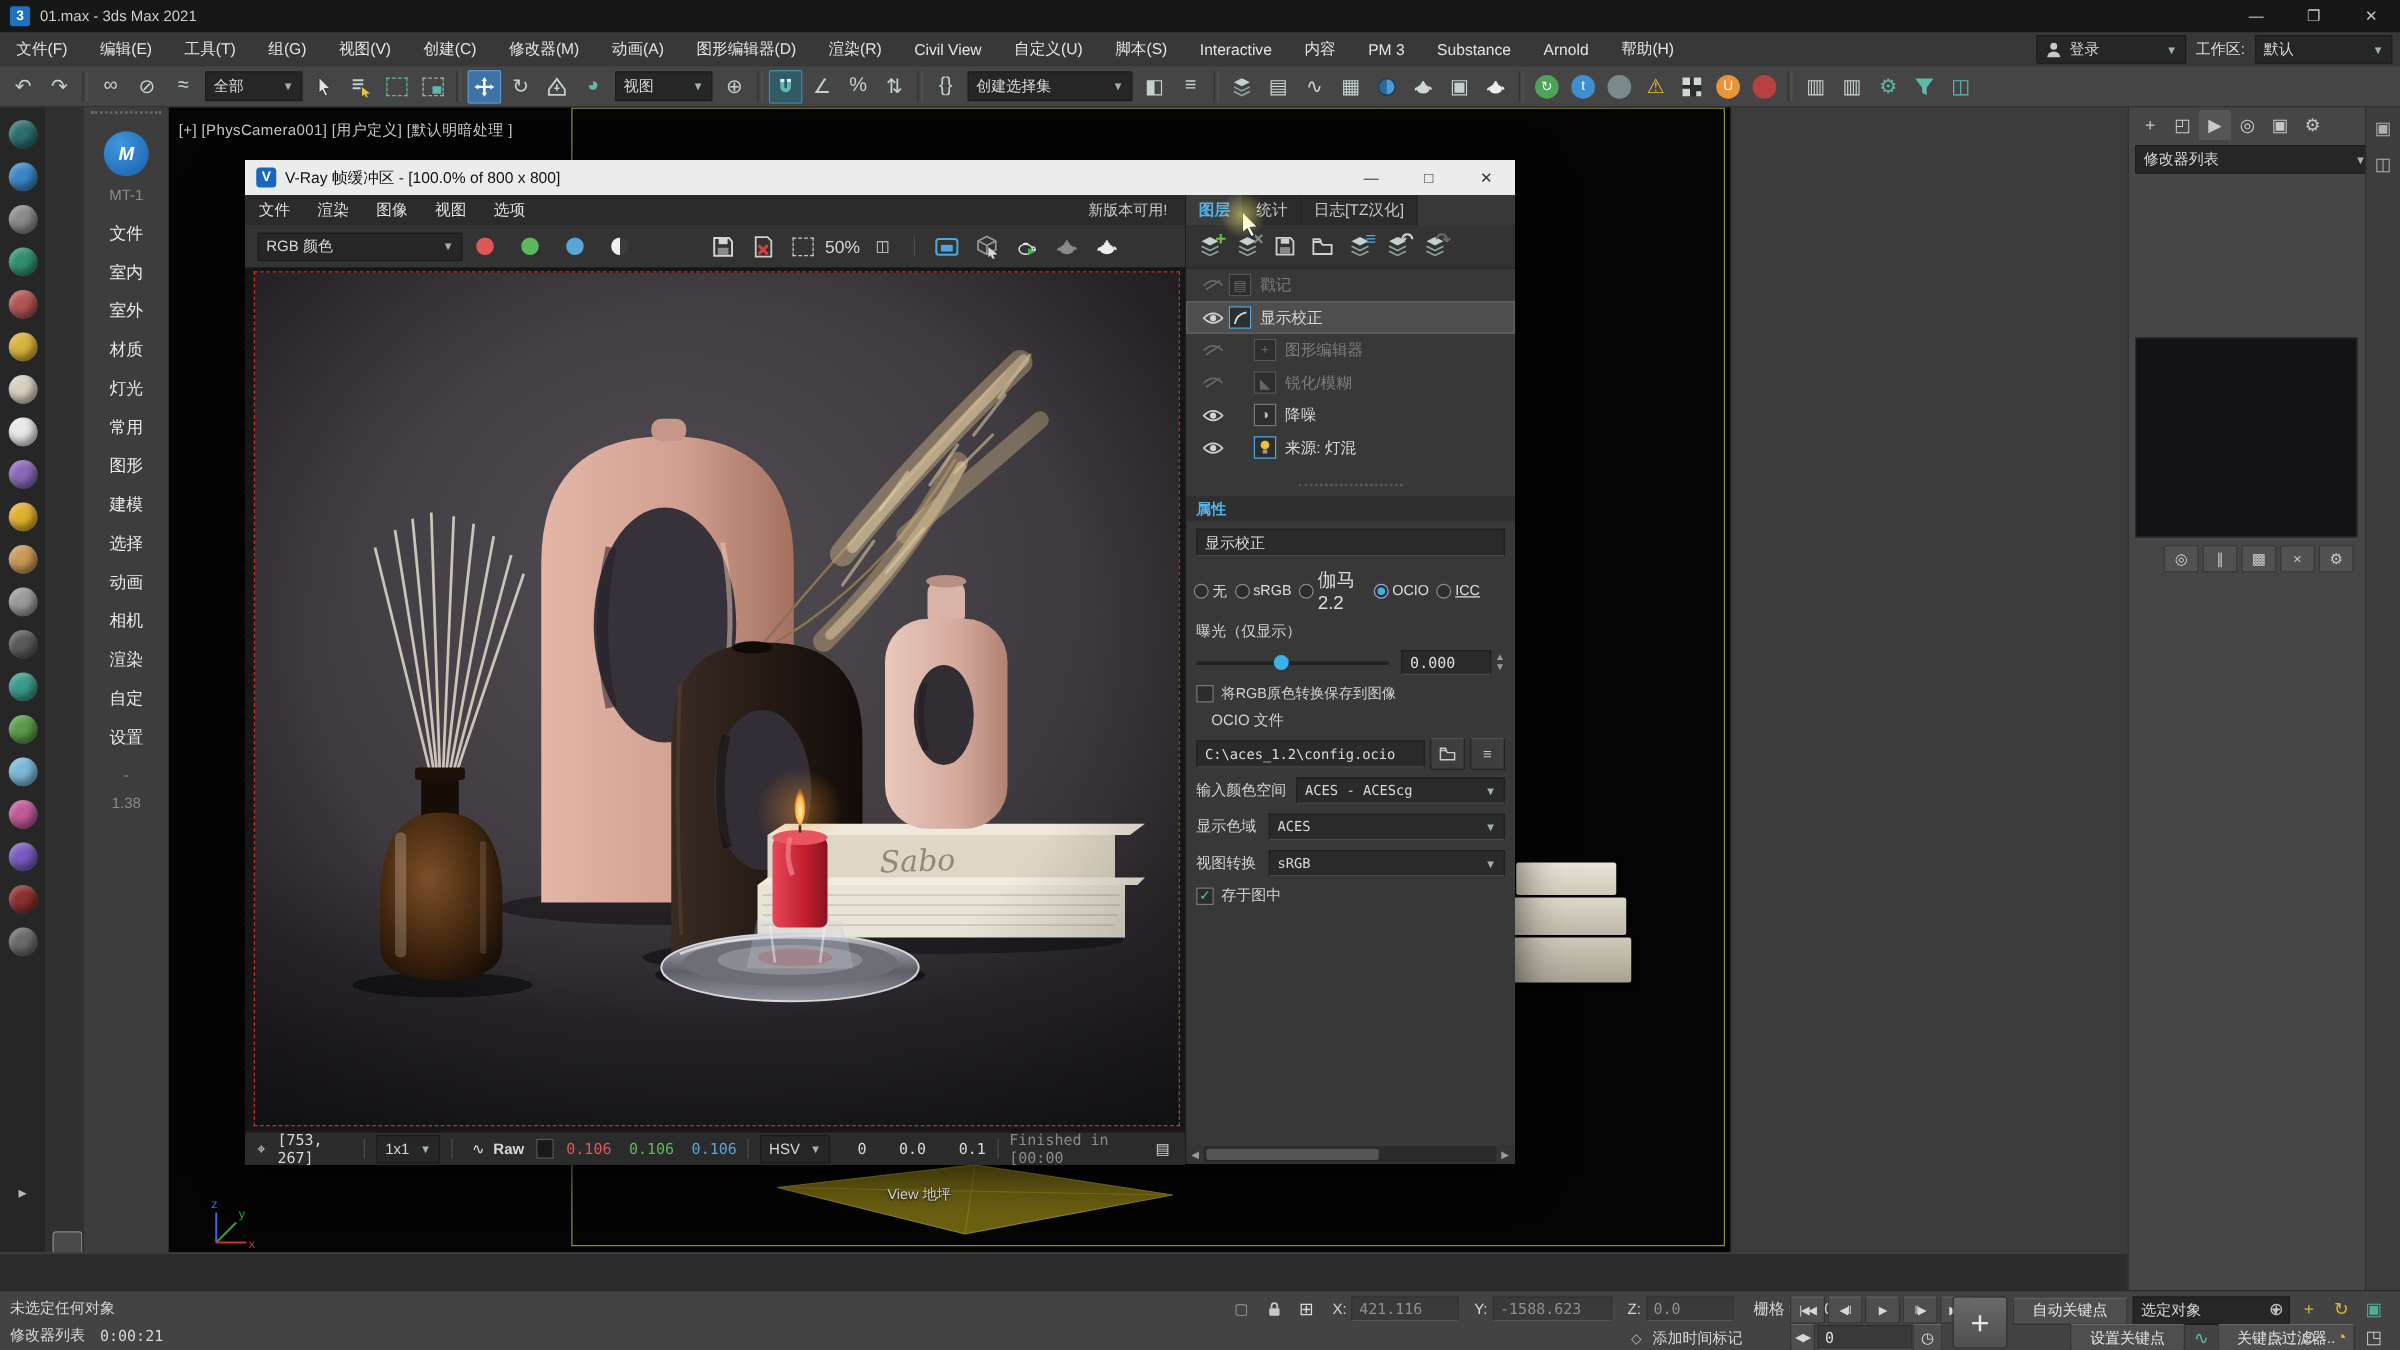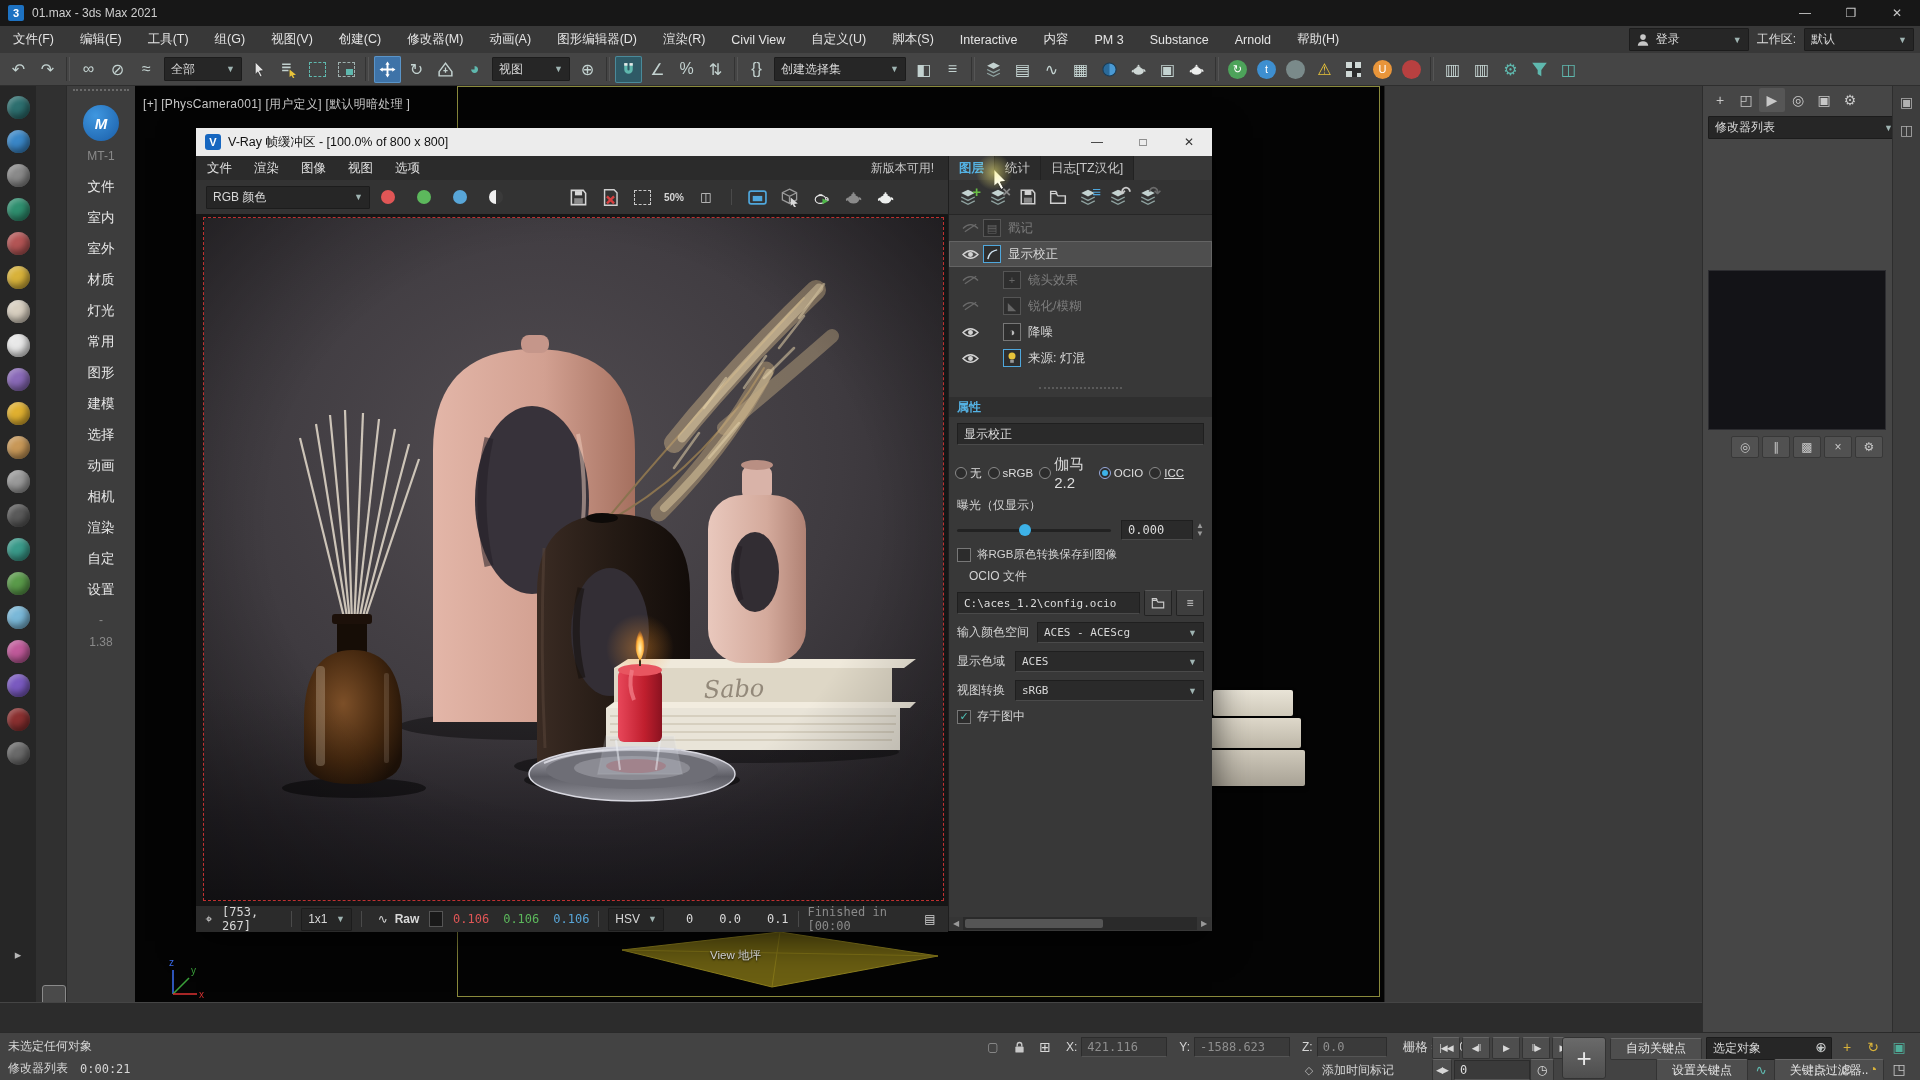--- a/index.html
+++ b/index.html
@@ -528,21 +528,21 @@
           </span>
           <span class="vfbic" style="color: rgb(214, 214, 214);">
             <svg viewBox="0 0 16 16">
               <path d="M3 1.5 h8 l2.5 2.5 V14.5 H3 Z" fill="none" stroke="#cfcfcf" stroke-width="1.2"></path>
               <path d="M5 7 L11 13 M11 7 L5 13" stroke="#d84040" stroke-width="2"></path>
             </svg>
           </span>
           <span class="vfbic">
             <span class="ic-region" style="border-color: rgb(200, 200, 200);"></span>
           </span>
-          <span class="vfbic" style="font-size: 10px; font-weight: bold;">50%</span>
+          <span class="vfbic" style="font-size: 14px; font-weight: normal;">50%</span>
           <span class="vfbic">◫</span>
           <span class="vsep"></span>
           <span class="vfbic" style="color: rgb(214, 214, 214);">
             <svg viewBox="0 0 18 14">
               <rect x="1" y="1" width="16" height="12" rx="2" fill="none" stroke="#4fa7dc" stroke-width="1.6"></rect>
               <rect x="4.5" y="5.5" width="9" height="5" fill="#4fa7dc"></rect>
             </svg>
           </span>
           <span class="vfbic" style="color: rgb(214, 214, 214);">
             <svg viewBox="0 0 16 16">
@@ -828,21 +828,21 @@
           </div>
           <div class="layrow dim">
             <span class="eyec">
               <svg width="17" height="11" viewBox="0 0 18 11">
                 <path d="M1 5.5 Q9 -2.5 17 5.5" fill="none" stroke="#6a6a6a" stroke-width="1.3"></path>
                 <path d="M3 9 L15 1" stroke="#6a6a6a" stroke-width="1.3"></path>
               </svg>
             </span>
             <span style="width: 20px;"></span>
             <span class="laybox dim">+</span>
-            <span>镜头效果</span>
+            <span>图形编辑器</span>
           </div>
           <div class="layrow dim">
             <span class="eyec">
               <svg width="17" height="11" viewBox="0 0 18 11">
                 <path d="M1 5.5 Q9 -2.5 17 5.5" fill="none" stroke="#6a6a6a" stroke-width="1.3"></path>
                 <path d="M3 9 L15 1" stroke="#6a6a6a" stroke-width="1.3"></path>
               </svg>
             </span>
             <span style="width: 20px;"></span>
             <span class="laybox dim">◣</span>

